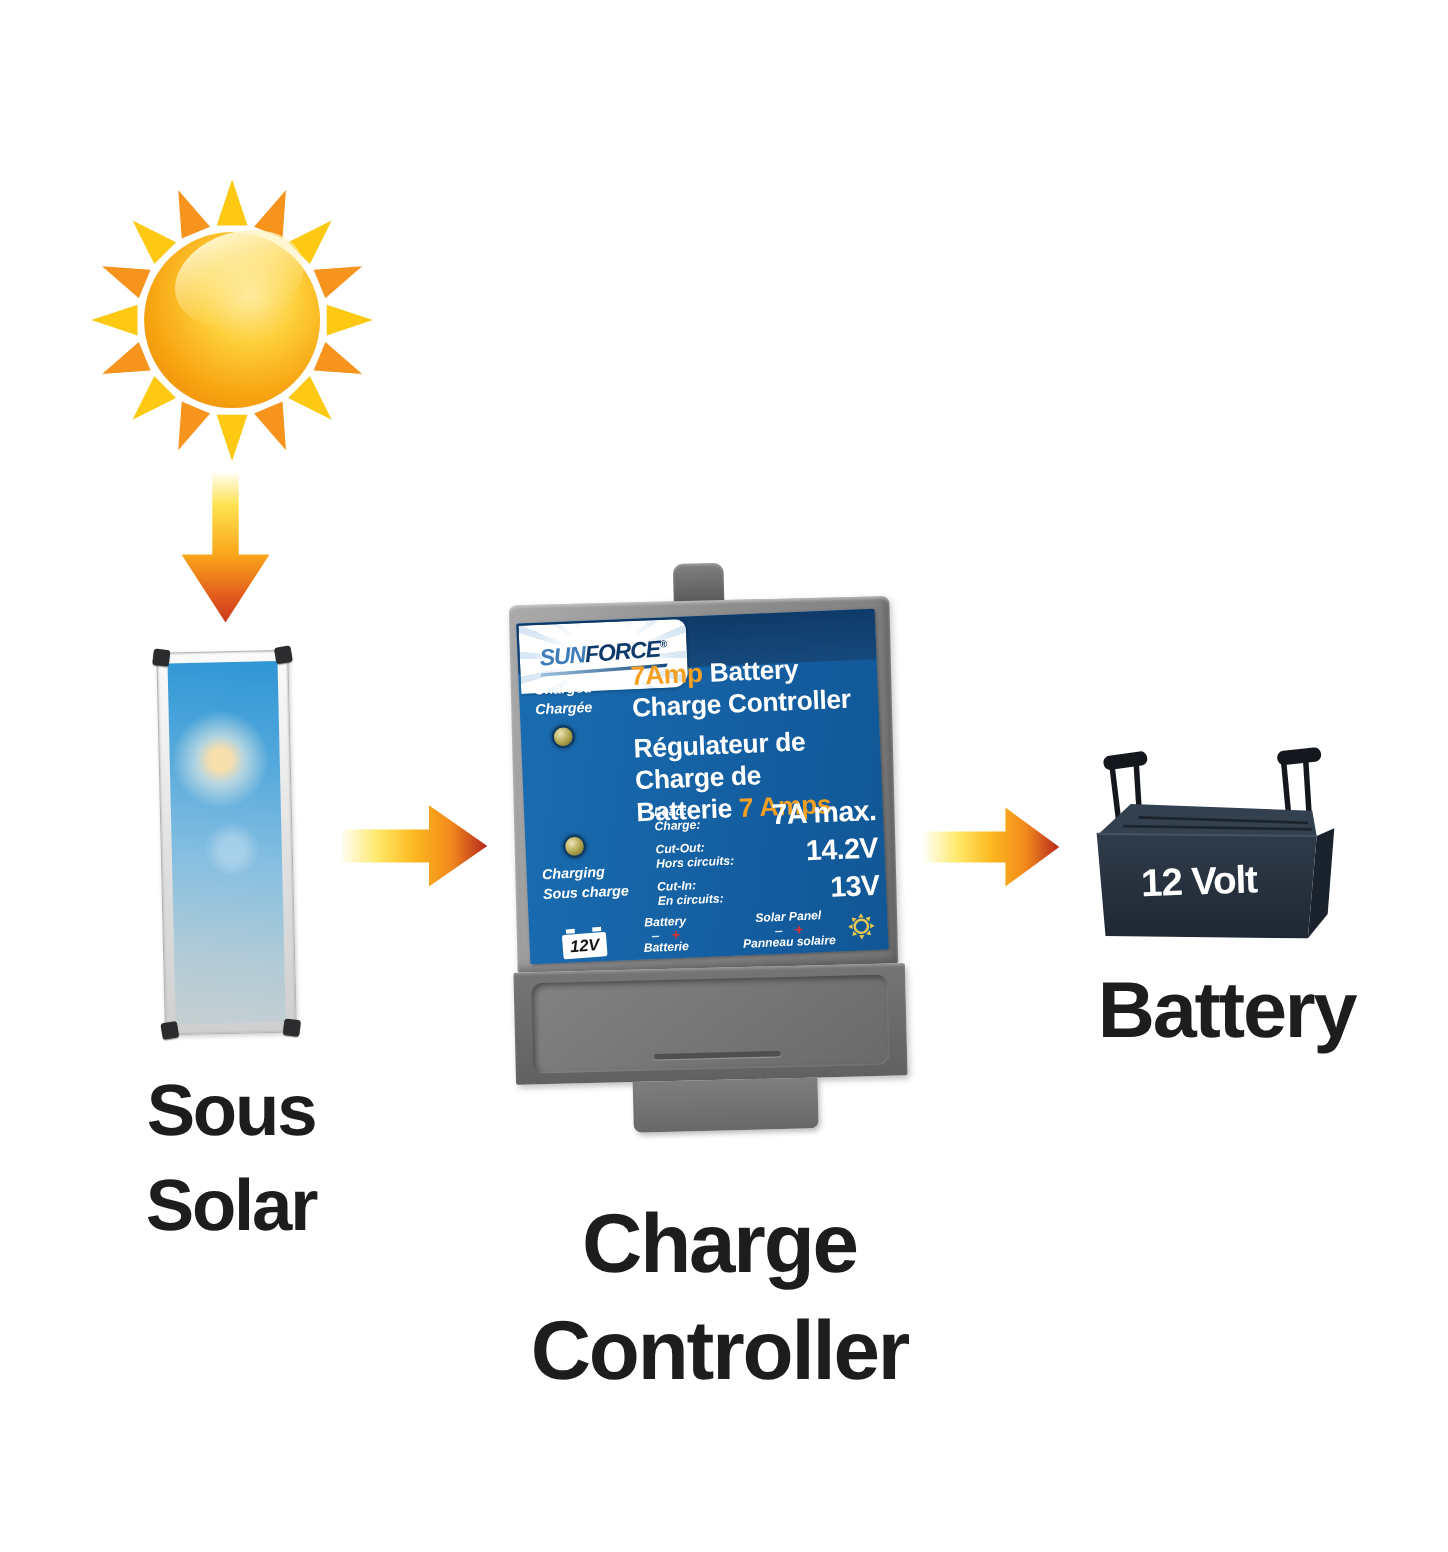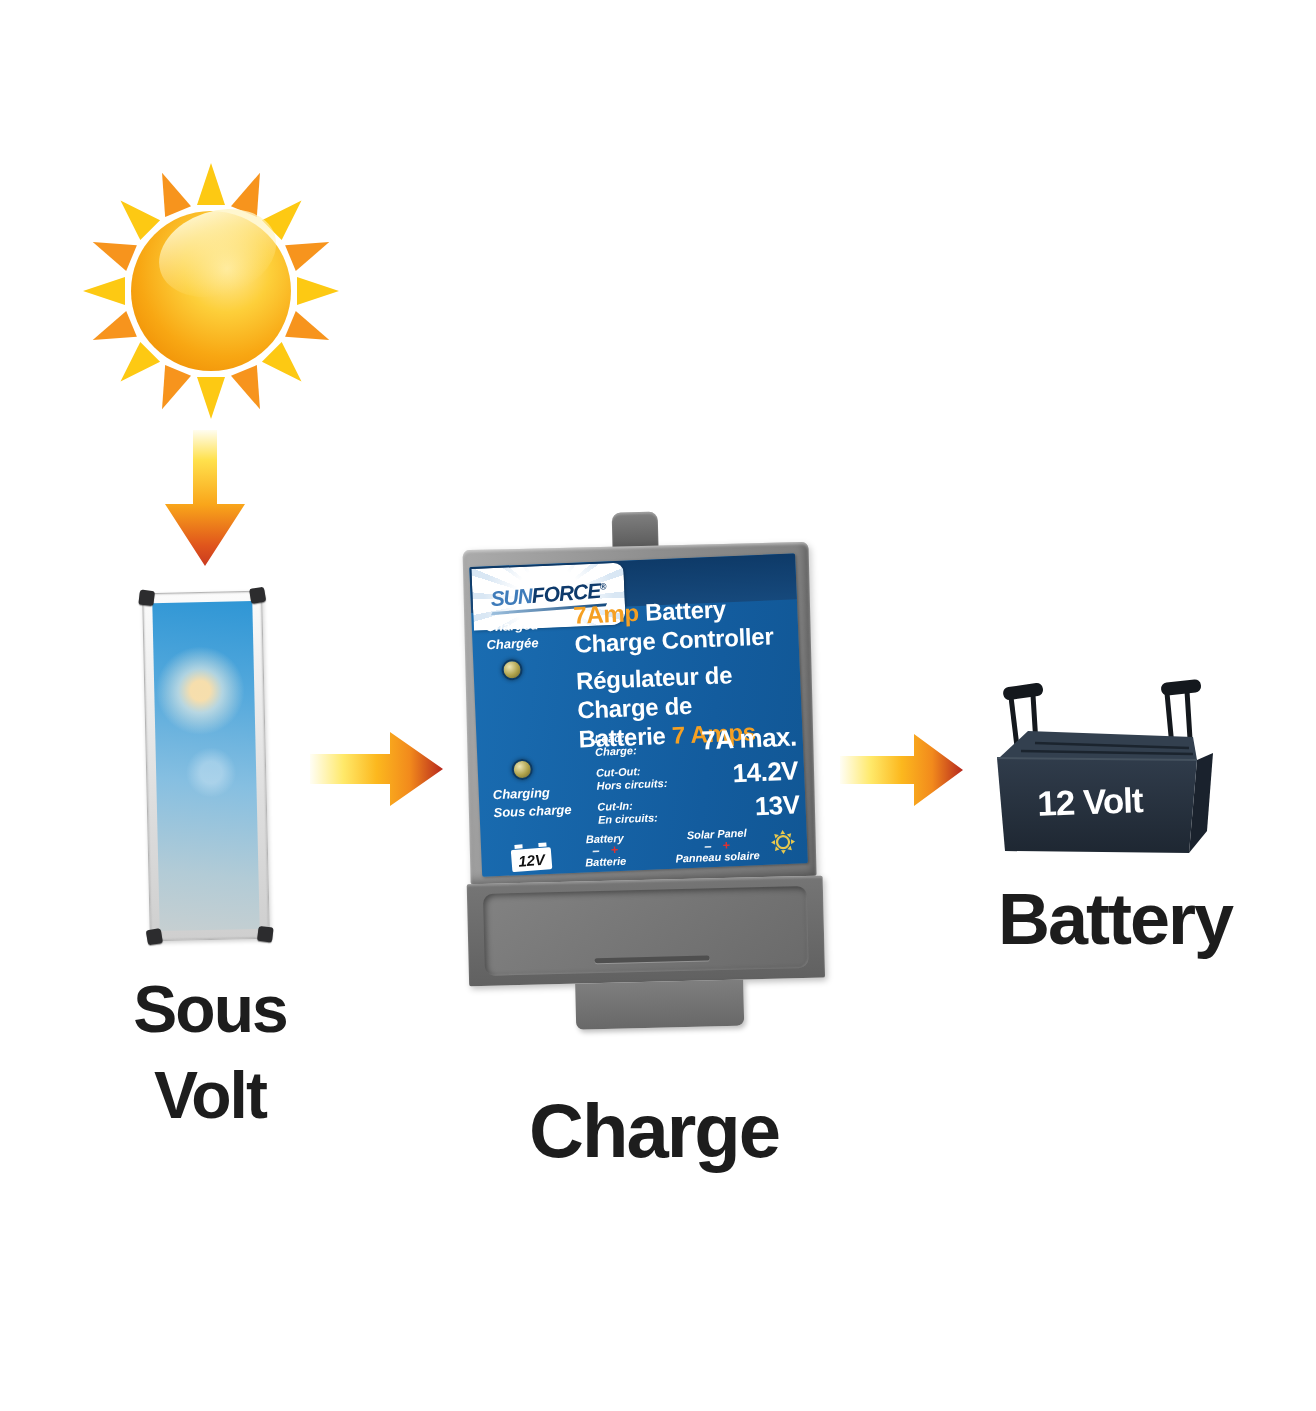--- a/index.html
+++ b/index.html
@@ -294,22 +294,23 @@
     <polygon points="24,93 53,66 218,72 222,95" fill="#33404f"></polygon>
     <path d="M60,78 L214,83 M46,86 L218,89" stroke="#1b242e" stroke-width="2.5" fill="none"></path>
     <polygon points="222,95 238,88 232,166 214,188" fill="#1a222d"></polygon>
     <polygon points="22,93 222,95 214,188 30,186" fill="url(#batFront)"></polygon>
     <path d="M22,93 L222,95" stroke="#45525f" stroke-width="2" fill="none"></path>
   </svg>
   <div class="batt-text">12 Volt</div>
 
   <div class="flow-label solar">
     <div>Sous</div>
-    <div>Volt</div>
+    <div>Solar</div>
   </div>
   <div class="flow-label cc">
     <div>Charge</div>
+    <div>Controller</div>
   </div>
   <div class="flow-label batt">
     <div>Battery</div>
   </div>
 
 </div>
 
 </body></html>

